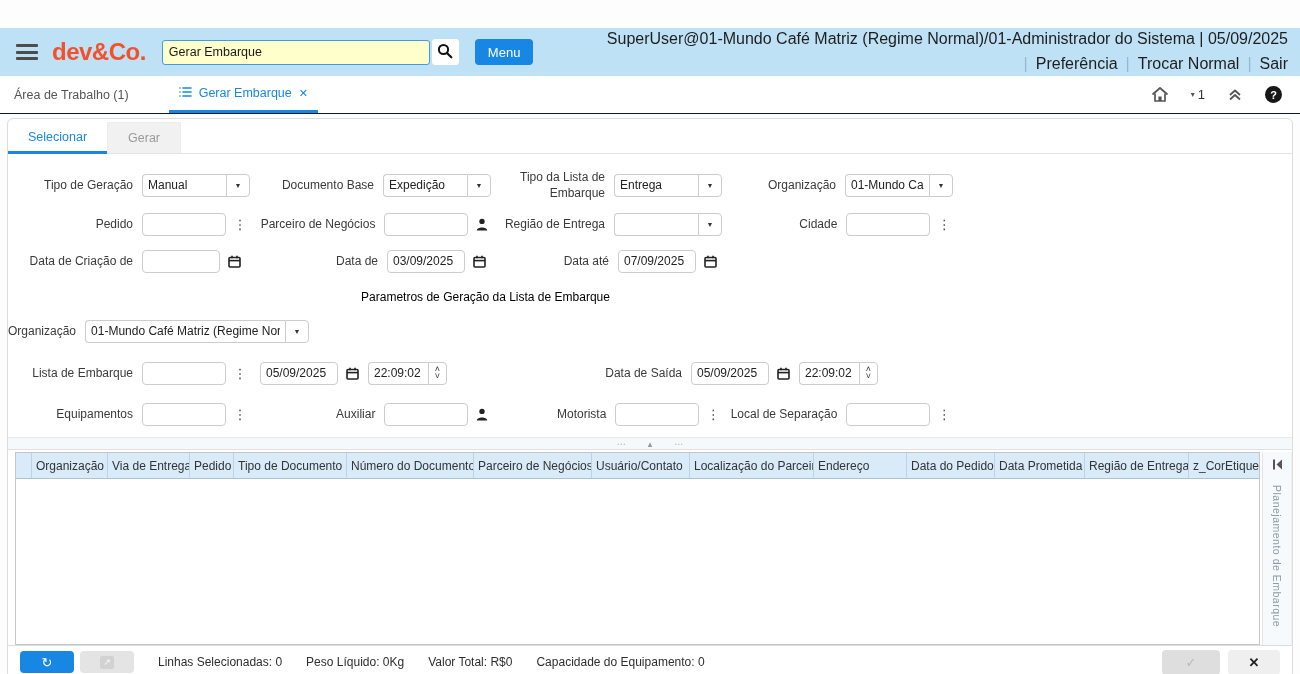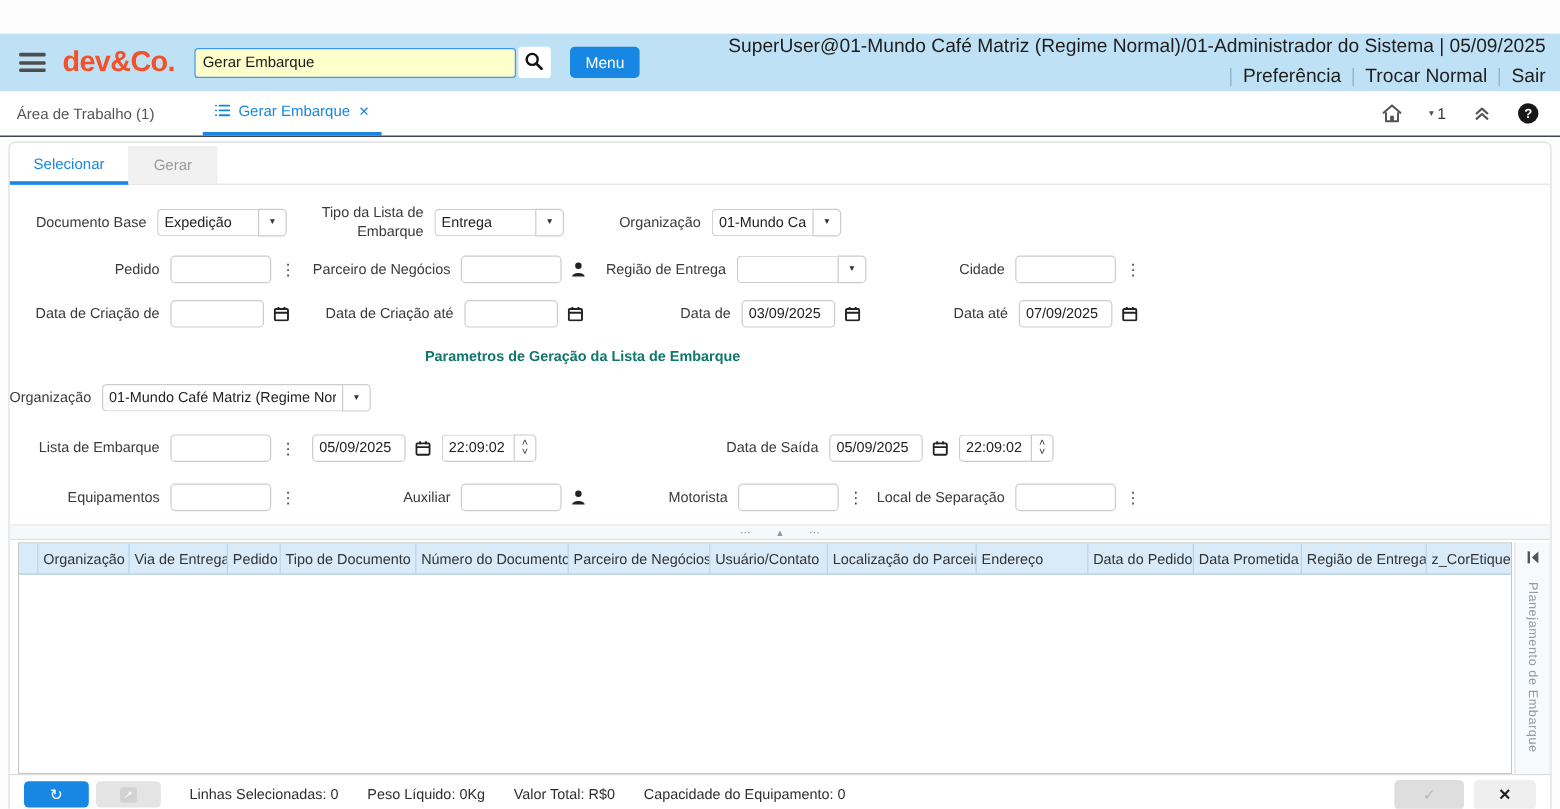--- a/index.html
+++ b/index.html
@@ -49,21 +49,21 @@
   .tin { height:23px; border:1px solid #ccc; border-radius:4px; padding:0 5px; font-size:12px; color:#222; width:84px; outline:none; font-family:inherit; background:#fff; }
   .combo { display:flex; align-items:center; }
   .combo .tin { border-radius:4px 0 0 4px; border-right:none; }
   .cbtn { width:24px; height:23px; border:1px solid #ccc; border-radius:0 4px 4px 0; background:#fff; display:flex; align-items:center; justify-content:center; font-size:7px; color:#333; cursor:pointer; }
   .wide .tin { width:200px; }
   .icon-btn { border:none; background:none; margin-left:5px; cursor:pointer; display:flex; align-items:center; justify-content:center; width:18px; height:20px; }
   .dots { font-size:13px; color:#444; }
   .date-in { width:78px; }
   .time-in { width:60px; margin-left:7px; border-radius:4px 0 0 4px; border-right:none; }
   .spin { width:19px; height:23px; border:1px solid #ccc; border-radius:0 4px 4px 0; background:#fff; display:flex; flex-direction:column; align-items:center; justify-content:center; line-height:0.8; font-size:9px; color:#333; cursor:pointer; }
-  .section-title { width:955px; text-align:center; font-weight:bold; font-size:12px; color:#0f766e; margin:15px 0 13px; }
+  .section-title { width:955px; text-align:center; font-weight:normal; font-size:12px; color:#000000; margin:15px 0 13px; }
 
   
   .splitter { height:13px; background:#f6f9fb; border-top:1px solid #e8e8e8; border-bottom:1px solid #e0e0e0; display:flex; align-items:center; justify-content:center; gap:22px; color:#8e9aa4; font-size:9px; cursor:row-resize; }
 
   
   .table-zone { flex:1; display:flex; padding:2px 0 0 7px; min-height:0; }
   .grid { flex:1; border:1px solid #c6c6c6; display:flex; flex-direction:column; min-width:0; }
   .ghead { display:flex; background:#d9eaf8; border-bottom:1px solid #a9c4d8; }
   .th { padding:6px 4px 5px; font-size:12px; color:#333; border-right:1px solid #bdd3e5; white-space:nowrap; overflow:hidden; flex-shrink:0; cursor:pointer; }
   .w0{width:16px}.w1{width:76px}.w2{width:82px}.w3{width:44px}.w4{width:113px}.w5{width:127px}.w6{width:118px}.w7{width:98px}.w8{width:124px}.w9{width:93px}.w10{width:88px}.w11{width:90px}.w12{width:104px}.w13{flex:1;border-right:none}
@@ -158,20 +158,27 @@
 <div class="panel">
 
   <div class="inner-tabs">
     <div class="itab active">Selecionar</div>
     <div class="itab disabled">Gerar</div>
   </div>
 
   <div class="form-area">
 
     <div class="frow">
+      <div class="fcell c1">
+        <div class="flabel">Tipo de Geração</div>
+        <div class="combo">
+          <input class="tin" value="Manual" style="">
+          <div class="cbtn">▼</div>
+        </div>
+      </div>
       <div class="fcell c3">
         <div class="flabel">Documento Base</div>
         <div class="combo">
           <input class="tin" value="Expedição" style="">
           <div class="cbtn">▼</div>
         </div>
       </div>
       <div class="fcell c2">
         <div class="flabel">Tipo da Lista de Embarque</div>
         <div class="combo">
@@ -214,32 +221,20 @@
       <div class="fcell c4">
         <div class="flabel">Cidade</div>
         <input class="tin" value="" style="">
         <span class="icon-btn dots">⋮</span>
       </div>
     </div>
 
     <div class="frow">
       <div class="fcell c1">
         <div class="flabel">Data de Criação de</div>
-        <input class="tin date-in" value="" style="">
-        <span class="icon-btn">
-          <svg width="13" height="13" viewBox="0 0 13 13">
-              <rect x="1" y="2.5" width="11" height="9.5" rx="1" fill="none" stroke="#222" stroke-width="1.6"></rect>
-              <line x1="1" y1="5.6" x2="12" y2="5.6" stroke="#222" stroke-width="1.6"></line>
-              <line x1="4" y1="0.8" x2="4" y2="3.2" stroke="#222" stroke-width="1.6"></line>
-              <line x1="9" y1="0.8" x2="9" y2="3.2" stroke="#222" stroke-width="1.6"></line>
-            </svg>
-        </span>
-      </div>
-      <div class="fcell c2">
-        <div class="flabel">Data de Criação até</div>
         <input class="tin date-in" value="" style="">
         <span class="icon-btn">
           <svg width="13" height="13" viewBox="0 0 13 13">
               <rect x="1" y="2.5" width="11" height="9.5" rx="1" fill="none" stroke="#222" stroke-width="1.6"></rect>
               <line x1="1" y1="5.6" x2="12" y2="5.6" stroke="#222" stroke-width="1.6"></line>
               <line x1="4" y1="0.8" x2="4" y2="3.2" stroke="#222" stroke-width="1.6"></line>
               <line x1="9" y1="0.8" x2="9" y2="3.2" stroke="#222" stroke-width="1.6"></line>
             </svg>
         </span>
       </div>

